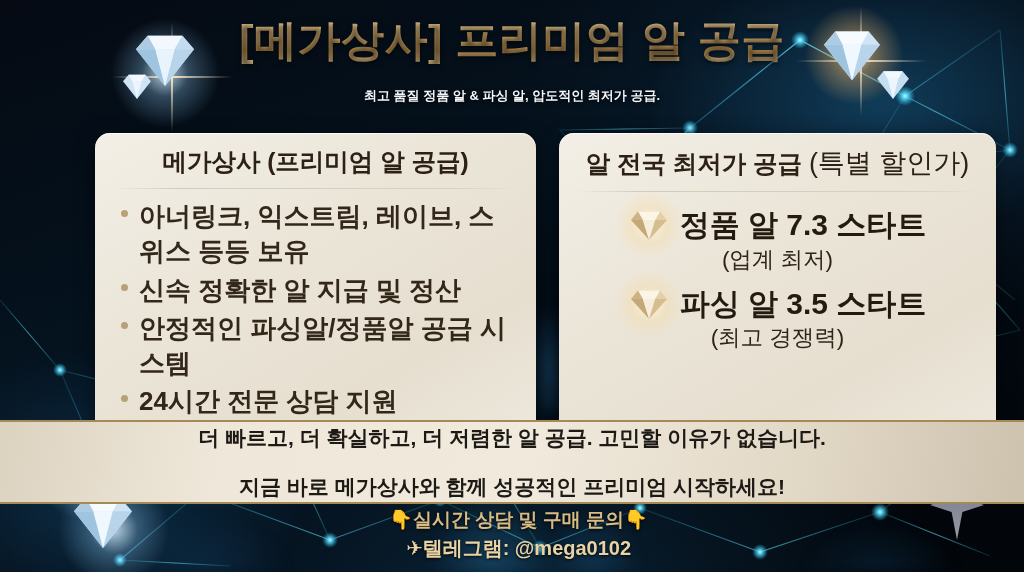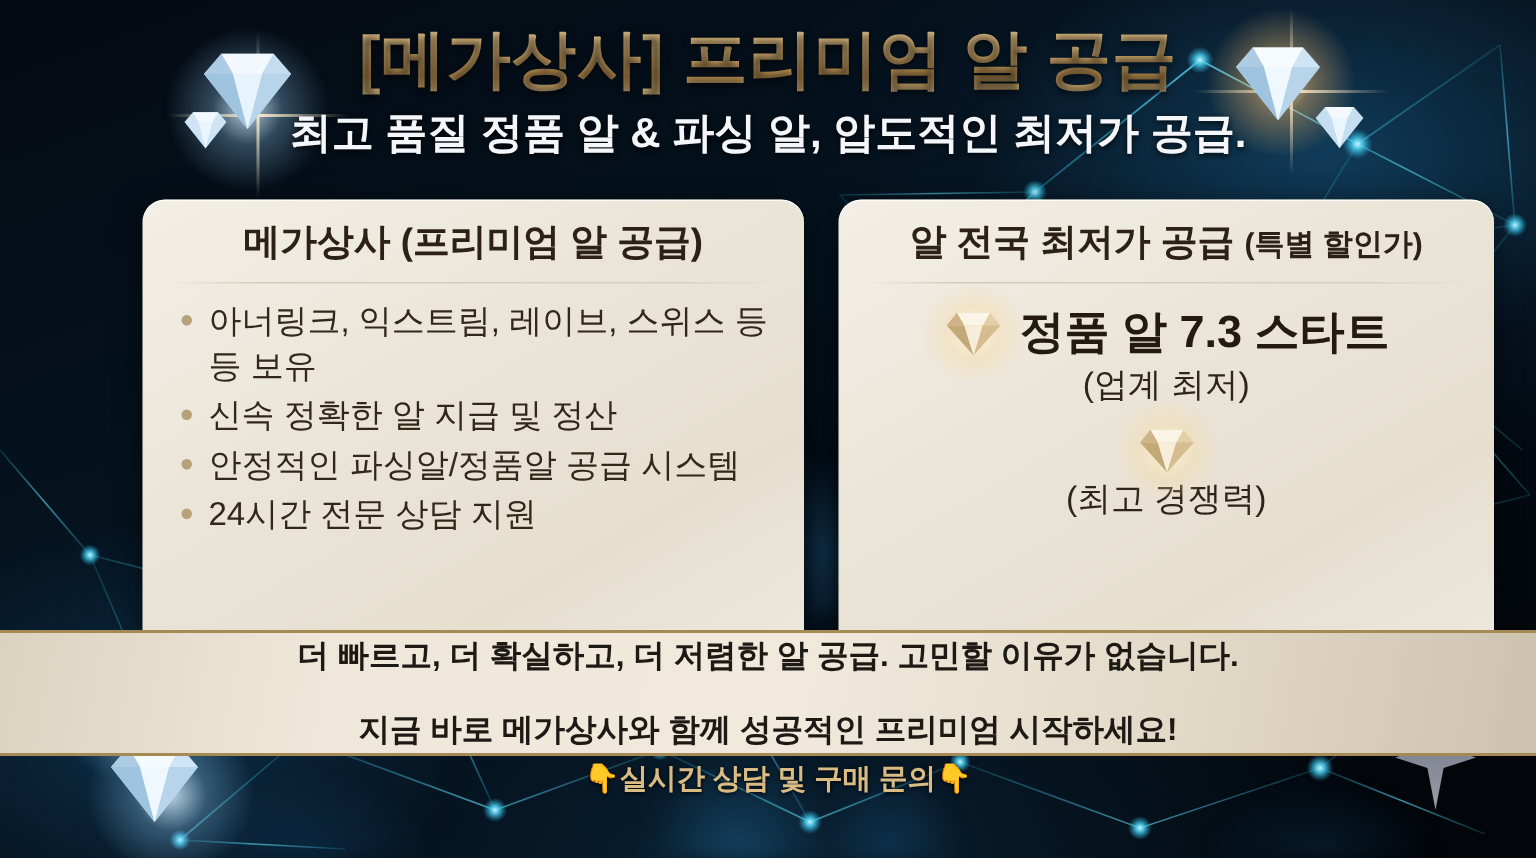--- a/index.html
+++ b/index.html
@@ -68,48 +68,48 @@
   .title {
     margin-top:16px;
     font-size:43px; font-weight:bold; letter-spacing:.5px; line-height:1.12;
     color:#c6a368;
     background:linear-gradient(180deg,#e3c691 0%,#cda76c 42%,#b68c4d 72%,#d9bd86 100%);
     -webkit-background-clip:text; background-clip:text;
     -webkit-text-fill-color:transparent;
     text-shadow:0 2px 5px rgba(0,0,0,.6);
   }
   .subtitle {
-    margin-top:6px; font-size:28px; font-weight:bold; color:#f4f6f9;
+    margin-top:23px; font-size:13px; font-weight:bold; color:#f4f6f9;
     text-shadow:0 1px 4px rgba(0,0,0,.85);
   }
 
   
   .cards { position:absolute; left:0; top:133px; width:1024px; height:266px; z-index:6; }
   .card {
     position:absolute; top:0; height:336px; border-radius:15px;
     background:linear-gradient(150deg,#f3efe6 0%,#ebe5d8 38%,#e6dfd0 70%,#efeae0 100%);
     box-shadow:0 4px 18px rgba(0,0,0,.55), inset 0 1px 0 rgba(255,255,255,.8);
     padding:8px 18px 12px 18px;
     margin-left:32px;
   }
   .card.left  { left:63px;  width:441px; }
   .card.right { left:527px; width:437px; }
 
   .card-heading {
     text-align:center; font-size:24.5px; font-weight:bold; color:#2d2115;
     line-height:1.2; padding:6px 0 12px 0; white-space:nowrap;
   }
-  .card-heading .small { font-size:20px; font-weight:bold; }
+  .card-heading .small { font-size:27px; font-weight:normal; }
   .divider { height:1px; background:linear-gradient(90deg, rgba(255,255,255,0) 0%, rgba(210,201,183,.95) 15%, rgba(216,207,190,.95) 85%, rgba(255,255,255,0) 100%); margin-bottom:10px; }
 
   
   .bullets { list-style:none; padding-left:6px; }
   .bullets li {
     position:relative; padding-left:20px; margin-bottom:4px;
-    font-size:22px; font-weight:normal; color:#33271a; line-height:1.33;
+    font-size:26px; font-weight:bold; color:#33271a; line-height:1.33;
   }
   .bullets li::before {
     content:""; position:absolute; left:2px; top:11px;
     width:7px; height:7px; border-radius:50%; background:#b6a179;
   }
 
   
   .offers { padding-top:6px; }
   .offer { text-align:center; }
   .offer + .offer { margin-top:12px; }
@@ -332,32 +332,36 @@
               <span class="gem-glow"></span>
               <svg width="40" height="32" viewBox="0 0 64 52" style="position:relative" xmlns="http://www.w3.org/2000/svg">
                 <polygon points="32,50 3,18 14,4 50,4 61,18" fill="#e3cfa8"></polygon>
                 <polygon points="32,50 3,18 22,18" fill="#c3a977"></polygon>
                 <polygon points="32,50 61,18 42,18" fill="#d6bd90"></polygon>
                 <polygon points="22,18 42,18 32,50" fill="#f6edda"></polygon>
                 <polygon points="14,4 50,4 42,18 22,18" fill="#fbf5e8"></polygon>
                 <polygon points="3,18 14,4 22,18" fill="#cdb385"></polygon>
               </svg>
             </span>
+            <span>파싱 알 3.5 스타트</span>
           </div>
           <div class="offer-sub">(최고 경쟁력)</div>
         </div>
 
       </div>
     </div>
   </div>
 
   <div class="band">
     <div class="band-line">더 빠르고, 더 확실하고, 더 저렴한 알 공급. 고민할 이유가 없습니다.</div>
     <div class="band-line">지금 바로 메가상사와 함께 성공적인 프리미엄 시작하세요!</div>
   </div>
 
   <div class="footer">
     <div class="footer-line">
       <span class="emoji">👇</span><span>실시간 상담 및 구매 문의</span><span class="emoji">👇</span>
     </div>
+    <div class="footer-line contact">
+      <span class="emoji">✈</span><span>텔레그램: @mega0102</span>
+    </div>
   </div>
 
 </div>
 
 </body></html>

